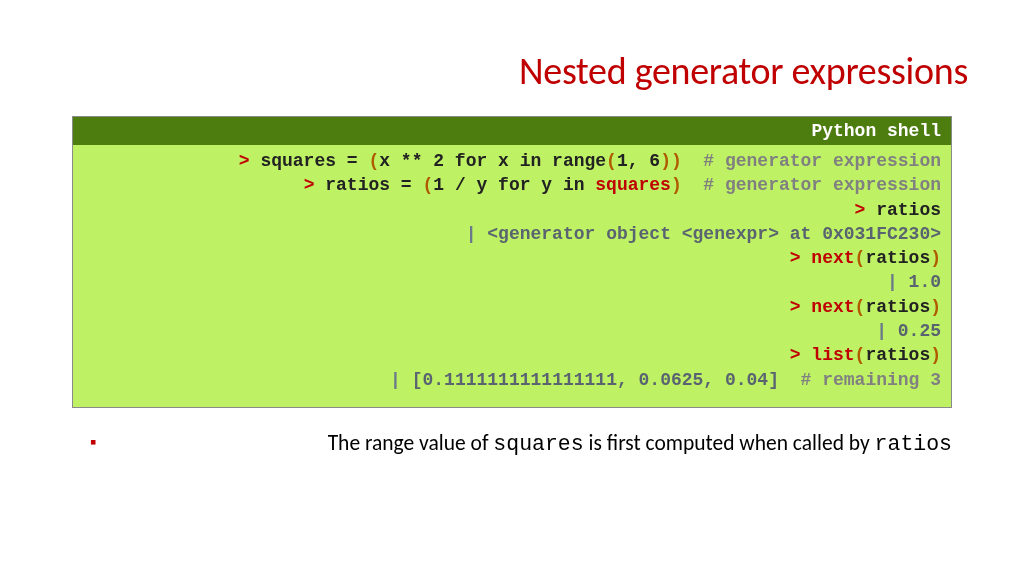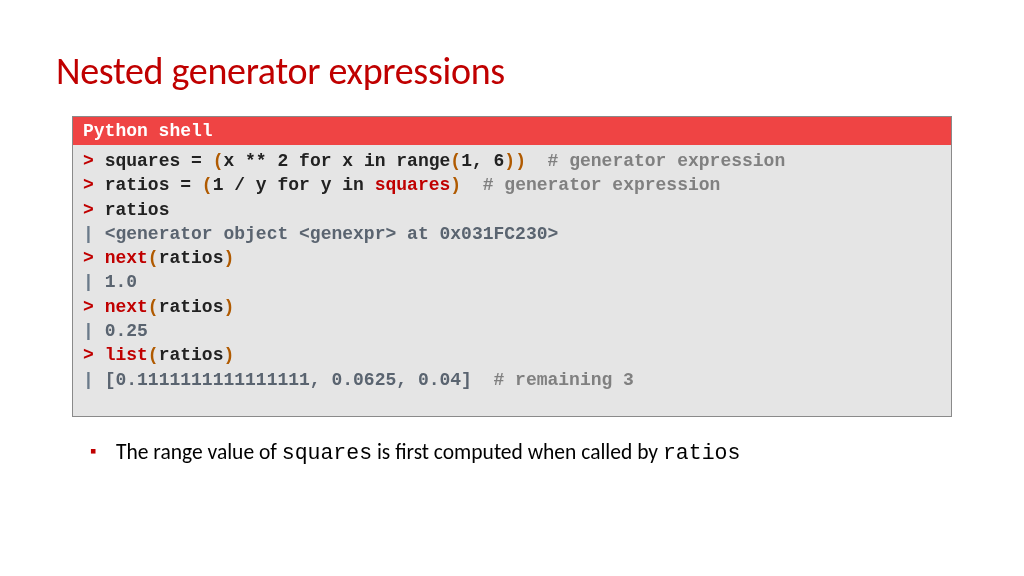--- a/index.html
+++ b/index.html
@@ -1,49 +1,49 @@
 <!DOCTYPE html>
 <html><head>
 <meta charset="utf-8">
 <style>
-  * { box-sizing: border-box; margin: 0; padding: 0; }
+  * { box-sizing: border-box; margin: 0; padding: 0; text-align: right; }
   body {
     width: 1024px;
     height: 576px;
     background: #ffffff;
     font-family: Calibri, "Segoe UI", Arial, sans-serif;
     padding: 48px 56px 20px 56px;
     color: #000;
   }
   .title {
     font-size: 38px;
     font-weight: 400;
     color: #c00000;
     margin-bottom: 22px;
     letter-spacing: -0.3px;
   }
   .shell-box {
     border: 1px solid #8a8a8a;
     margin: 0 16px 22px 16px;
   }
   .shell-header {
-    background: #ef4444;
+    background: #4d7c0f;
     color: #ffffff;
     font-family: "Courier New", monospace;
     font-weight: bold;
     font-size: 18px;
     padding: 4px 10px;
   }
   .shell-body {
-    background: #e5e5e5;
+    background: #bef264;
     font-family: "Courier New", monospace;
     font-weight: bold;
     font-size: 18px;
     line-height: 1.35;
-    padding: 4px 10px 24px 10px;
+    padding: 4px 10px 15px 10px;
     white-space: pre;
     color: #222;
     overflow: hidden;
   }
   .prm { color: #c00000; }  
   .bar { color: #6a7a8a; }  
   .kw  { color: #c00000; }  
   .par { color: #b05a00; }  
   .cmt { color: #808080; }  
   .out { color: #5a6470; }  

